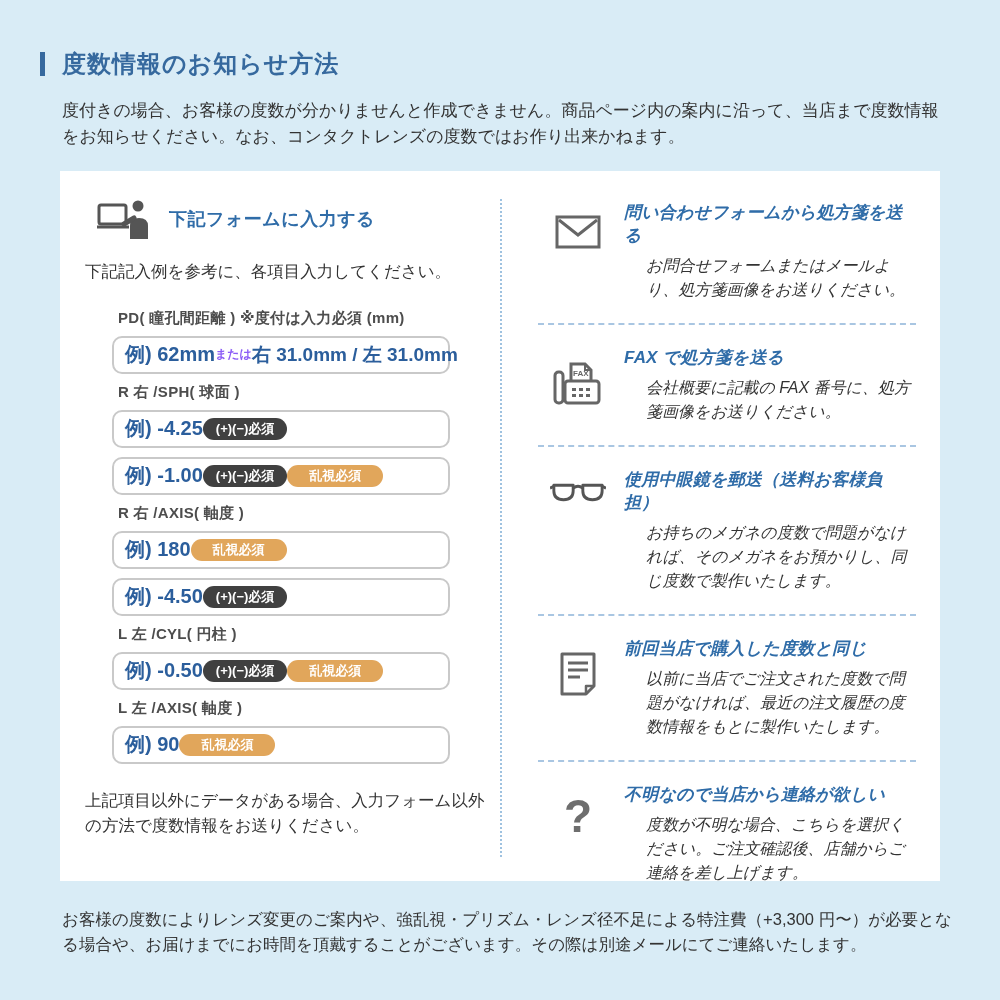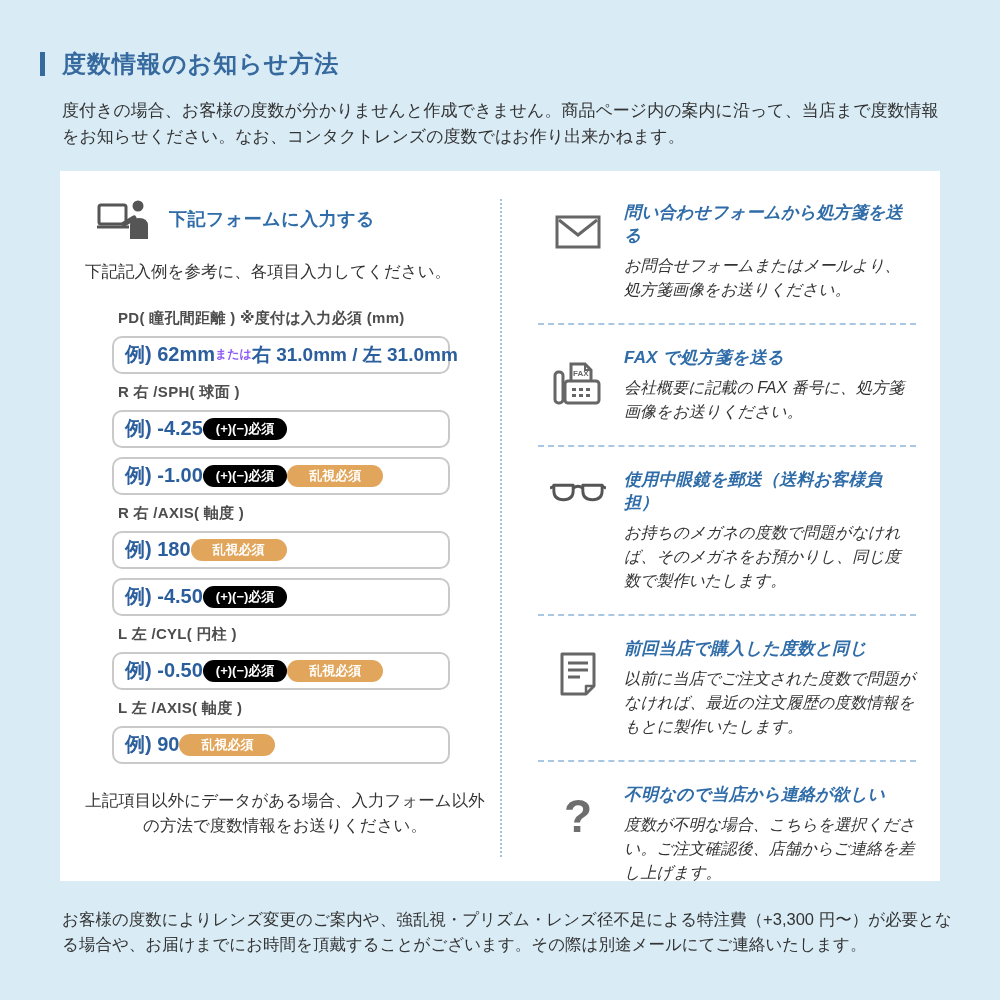--- a/index.html
+++ b/index.html
@@ -58,32 +58,32 @@
   .example-rest { font-size: 19px; font-weight: bold; color: #2b5e9c; }
   .badge {
     font-size: 13px;
     font-weight: bold;
     color: #ffffff;
     border-radius: 13px;
     padding: 4px 13px 5px 13px;
     line-height: 1;
     flex: 0 0 auto;
   }
-  .badge.blue { background: #000000; }
+  .badge.blue { background: #404040; }
   .badge.orange { background: #e1a65b; padding-left: 22px; padding-right: 22px; }
-  .form-note { font-size: 16.5px; line-height: 1.55; color: #333; margin-top: 24px; width: 400px; text-align: center; }
+  .form-note { font-size: 16.5px; line-height: 1.55; color: #333; margin-top: 24px; width: 400px; }
 
   
   .method { display: flex; align-items: flex-start; }
   .method-icon { width: 56px; flex: 0 0 auto; margin: 14px 18px 0 12px; display: flex; justify-content: center; color: #5f5f5f; }
   .method-icon svg { display: block; }
   .method-icon .qmark { font-size: 46px; font-weight: bold; color: #6e6e6e; line-height: 1; margin-top: -4px; }
   .method-text { flex: 1; font-style: italic; }
   .method-title { font-size: 17px; font-weight: bold; color: #2f6ca8; margin-bottom: 7px; letter-spacing: 0.2px; }
-  .method-desc { font-size: 16px; line-height: 1.5; color: #333; }
+  .method-desc { font-size: 16px; line-height: 1.5; color: #333; margin-left: 22px; }
   .divider-h { border-top: 2px dashed #a9c6e2; margin: 21px 0; }
 
   
   .footer-note { font-size: 16.5px; line-height: 1.55; color: #333; margin: 26px 0 0 22px; width: 900px; }
 </style>
 </head>
 <body>
 
 <div class="page">
 

